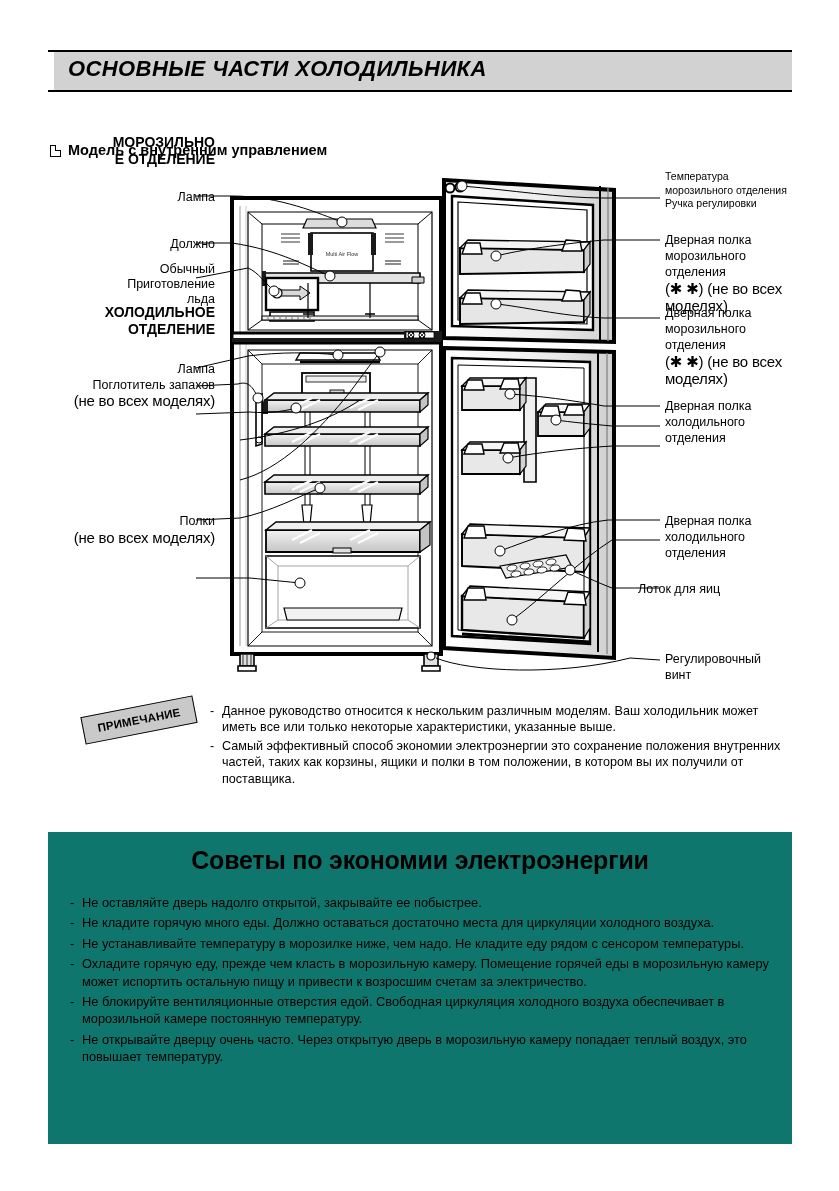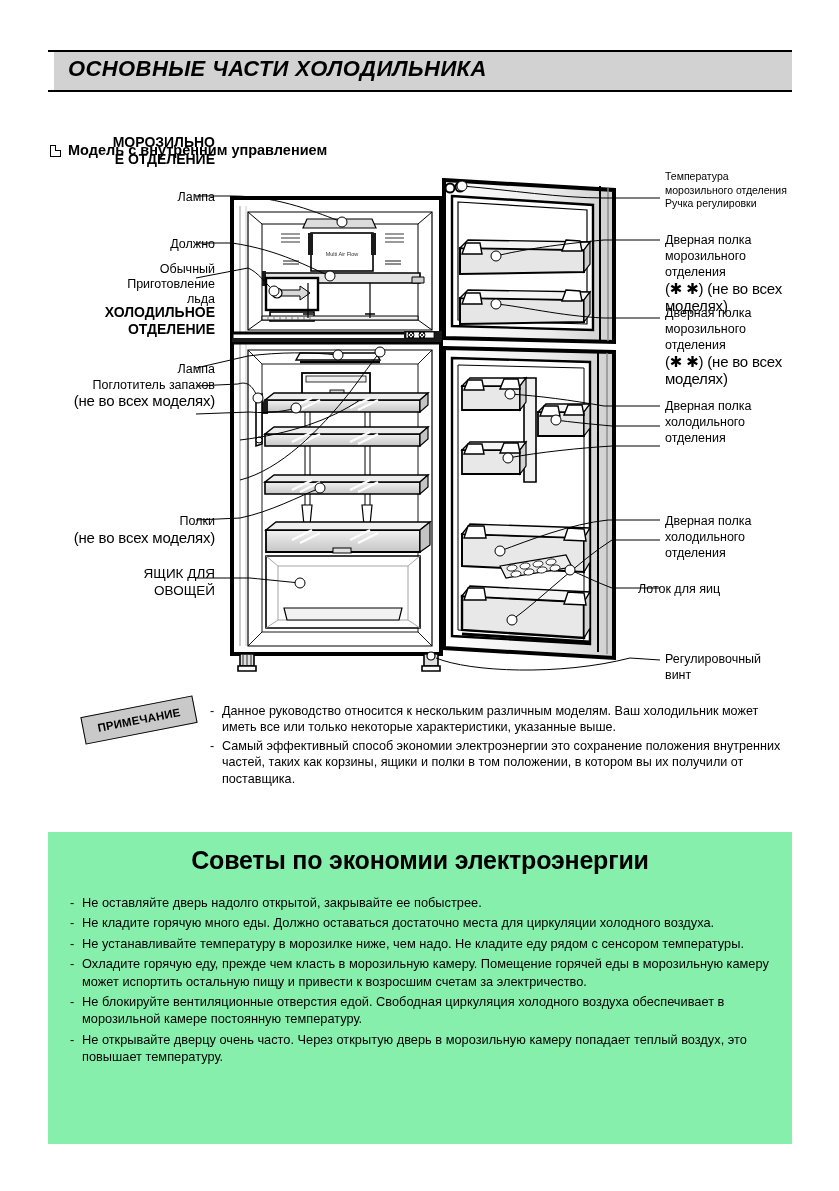--- a/index.html
+++ b/index.html
@@ -38,21 +38,21 @@
   
   .note-stamp{position:absolute;left:82px;top:706px;width:112px;height:26px;
               background:#c9c9c9;border:1.6px solid #000;transform:rotate(-11deg);
               display:flex;align-items:center;justify-content:center;}
   .note-stamp span{font-size:11.5px;font-weight:bold;letter-spacing:.2px;white-space:nowrap;}
   .note-list{position:absolute;left:210px;top:703px;width:580px;font-size:12.6px;line-height:16.4px;}
   .note-list .it{position:relative;padding-left:12px;margin-bottom:2px;}
   .note-list .it .dash{position:absolute;left:0;top:0;}
 
   
-  .tips{position:absolute;left:48px;top:832px;width:744px;height:312px;background:#86efac;}
+  .tips{position:absolute;left:48px;top:832px;width:744px;height:312px;background:#0f766e;}
   .tips-title{position:absolute;left:0;top:14px;width:744px;text-align:center;
               font-size:25px;font-weight:bold;letter-spacing:-.2px;}
   .tips-list{position:absolute;left:22px;top:62px;width:706px;font-size:12.8px;line-height:17.4px;}
   .tips-list .it{position:relative;padding-left:12px;margin-bottom:3px;}
   .tips-list .it .dash{position:absolute;left:0;top:0;}
 </style>
 </head>
 <body>
 
 <div class="page">
@@ -95,24 +95,20 @@
     <span>Поглотитель запахов</span>
   </div>
   <div class="lbl r" style="left:10px;top:393px;width:205px;">
     <span class="sm">(не во всех моделях)</span>
   </div>
   <div class="lbl r" style="left:40px;top:514px;width:175px;">
     <span>Полки</span>
   </div>
   <div class="lbl r" style="left:10px;top:530px;width:205px;">
     <span class="sm">(не во всех моделях)</span>
-  </div>
-  <div class="lbl r" style="left:40px;top:565px;width:175px;font-size:13.5px;line-height:17px;">
-    <span style="white-space:pre-line;">ЯЩИК ДЛЯ
-ОВОЩЕЙ</span>
   </div>
 
   <div class="lbl l" style="left:665px;top:170px;width:175px;line-height:13.5px;">
     <span class="md" style="white-space:pre-line;">Температура
 морозильного отделения
 Ручка регулировки</span>
   </div>
   <div class="lbl l" style="left:665px;top:232px;width:175px;line-height:16px;">
     <span style="white-space:pre-line;">Дверная полка
 морозильного

